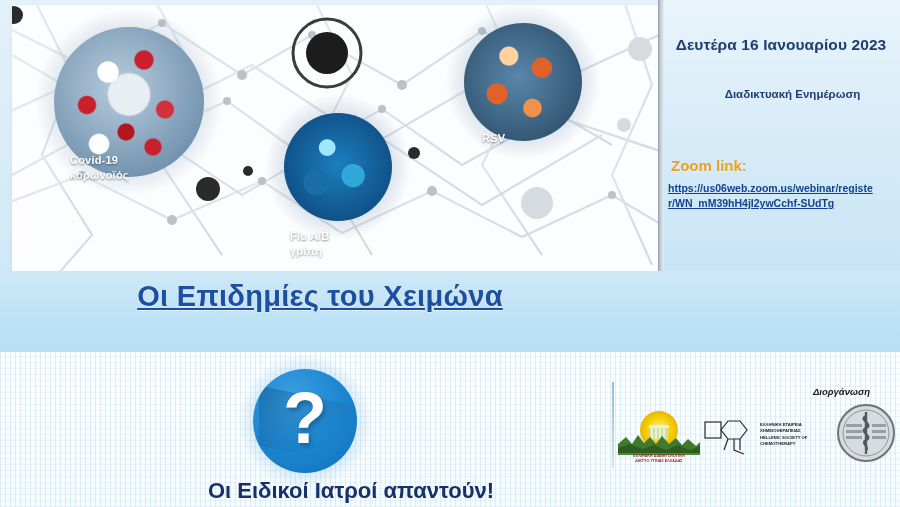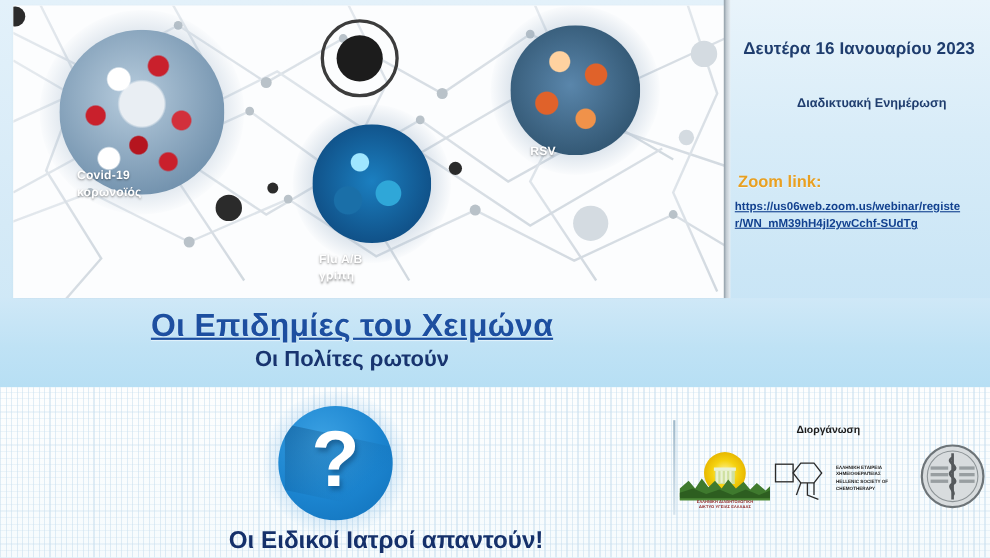--- a/index.html
+++ b/index.html
@@ -186,23 +186,23 @@
     text-shadow: 2px 3px 4px rgba(8,60,105,.45);
   }
   .closing {
     position:absolute; left: 0px; top: 478px; width: 620px;
     text-align:center;
     color:#15306a; font-weight:700; font-size:22px;margin-left:41px;
   }
 
   
   .org-label {
-    position:absolute; left: 724px; top: 386px; width: 130px;
-    text-align:left;
-    color:#1a1a1a; font-weight:700; font-size:9.5px;
+    position:absolute; left: 740px; top: 386px; width: 130px;
+    text-align:right;
+    color:#1a1a1a; font-weight:700; font-size:9.5px;font-style:italic;
   }
   .logos { position:absolute; left: 612px; top: 400px; width: 288px; height: 70px; }
 
   .logo1 { position:absolute; left: 4px; top: 4px; width: 86px; height: 60px; }
   .logo1 .cap {
     position:absolute; left:0; bottom:0; width:86px;
     text-align:center; font-size:3.6px; font-weight:700; color:#8a1d1d;
     line-height:1.35; letter-spacing:.1px;
   }
 
@@ -305,21 +305,20 @@
   <div class="right-col-edge"></div>
 
   <div class="date-line">Δευτέρα 16 Ιανουαρίου 2023</div>
   <div class="mode-line">Διαδικτυακή Ενημέρωση</div>
 
   <div class="zoom-title">Zoom link:</div>
   <a class="zoom-url" href="#">https://us06web.zoom.us/webinar/register/WN_mM39hH4jI2ywCchf-SUdTg</a>
 
   <div class="title-band"></div>
   <div class="title-main">Οι Επιδημίες του Χειμώνα</div>
-  <div class="title-sub">Οι Πολίτες ρωτούν</div>
 
   <div class="bottom-sec"></div>
 
   <div class="qmark-wrap">
     <div class="qglow"></div>
     <div class="qcircle">
       <div class="qshadow"></div>
       <div class="qglyph">?</div>
     </div>
   </div>

